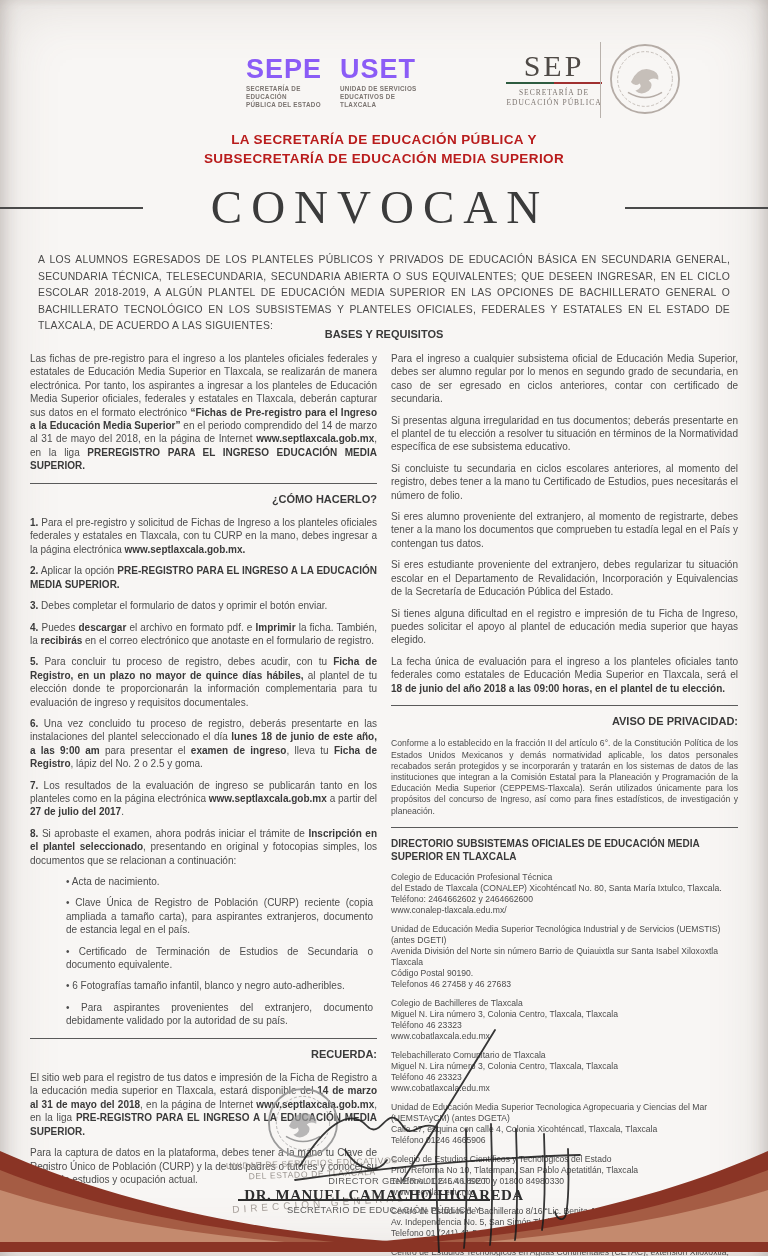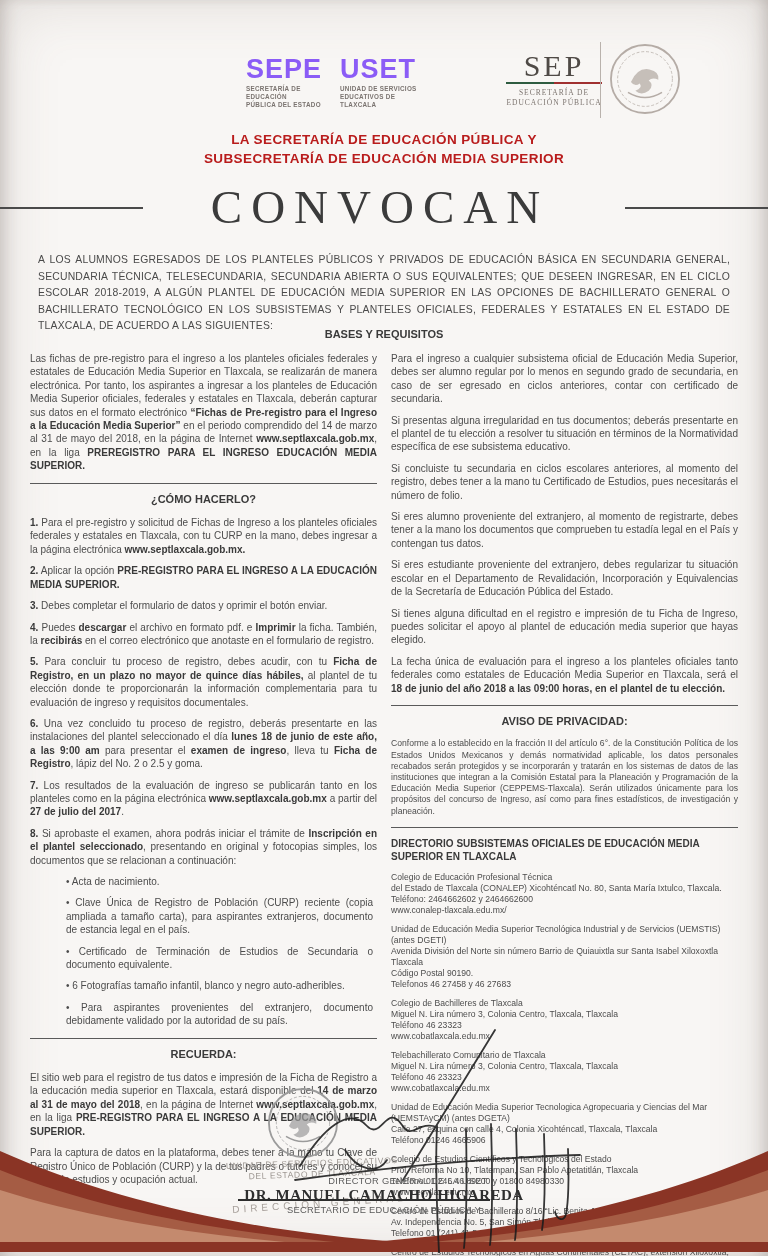--- a/index.html
+++ b/index.html
@@ -27,21 +27,21 @@
   .rule{position:absolute;height:2px;background:#4a4a4a;}
   
   .intro{position:absolute;left:38px;width:692px;font-size:10.4px;line-height:16.5px;text-align:justify;color:#4a4a4a;letter-spacing:.2px;}
   .bases{position:absolute;left:0;right:0;text-align:center;font-weight:bold;font-size:11px;color:#3a3a3a;}
   
   .cols{position:absolute;left:30px;top:352px;width:708px;display:flex;gap:14px;align-items:flex-start;}
   .col{flex:1;font-size:10px;line-height:13.4px;text-align:justify;}
   .p{margin:0 0 8px 0;}
   .b{font-weight:bold;color:#3a3a3a;}
   .hr{border:none;border-top:1px solid #5a5a5a;margin:10px 0 9px 0;}
-  .h1sec{font-weight:bold;font-size:11px;color:#3a3a3a;margin:2px 0 10px 0;text-align:center;}
+  .h1sec{font-weight:bold;font-size:11px;color:#3a3a3a;margin:2px 0 10px 0;text-align:right;}
   .bullets{padding:0 4px 0 36px;}
   .bullets .p{margin-bottom:8px;}
   .smalltxt{font-size:8.6px;line-height:11.2px;}
   .dir-entry{white-space:pre-line;font-size:8.6px;line-height:11px;margin:0 0 8px 0;text-align:left;}
   .dir-head{font-weight:bold;font-size:10px;line-height:13px;color:#3a3a3a;text-align:left;margin:2px 0 9px 0;}
   
   .stamp{position:absolute;color:#9d9792;text-align:center;transform:rotate(-2deg);font-size:8.6px;line-height:11px;letter-spacing:.6px;}
   .stamp-dg{position:absolute;color:#a7a09b;font-size:10px;letter-spacing:4px;transform:rotate(-4deg);}
   .sig-line{position:absolute;height:2px;background:#2d2d2d;}
   .sig-name{position:absolute;left:0;right:0;text-align:center;font-family:"Liberation Serif",serif;font-weight:bold;font-size:15px;color:#2e2e2e;letter-spacing:.5px;}

